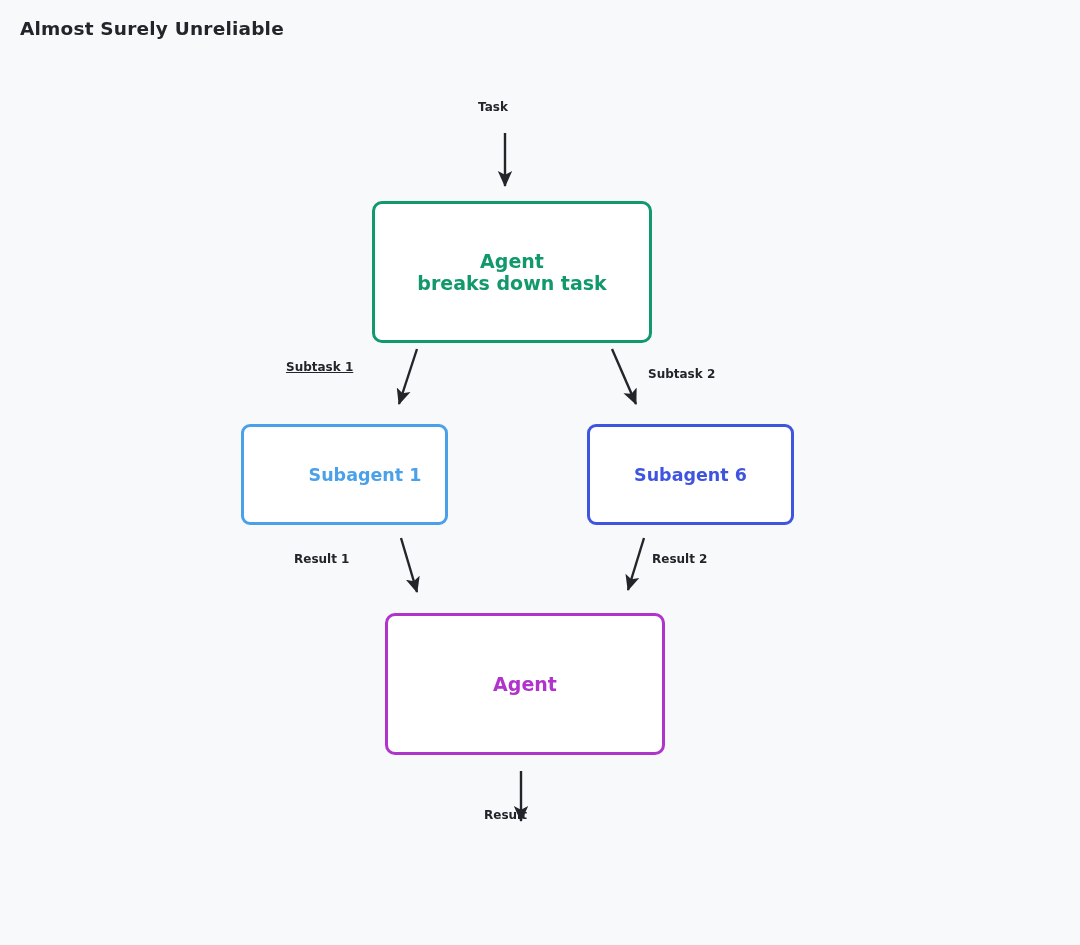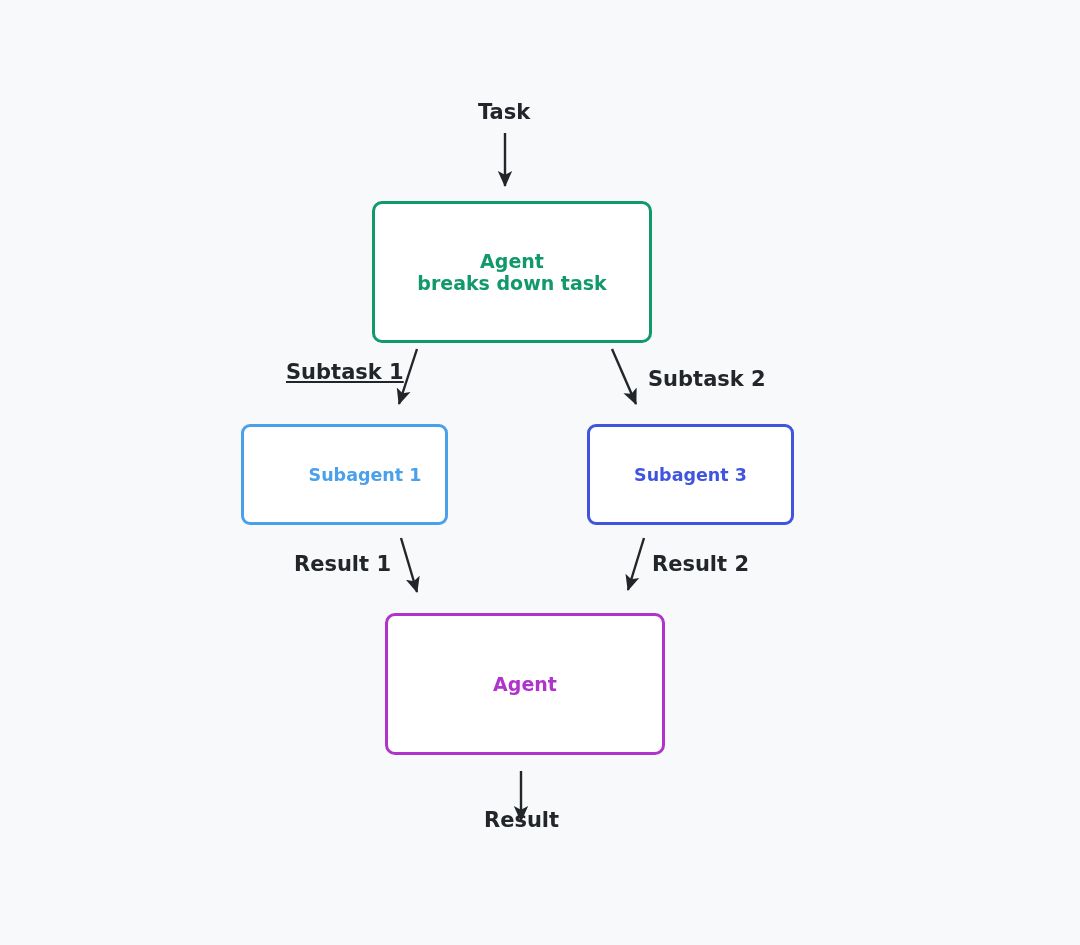--- a/index.html
+++ b/index.html
@@ -109,37 +109,38 @@
     color: #b033cc;
     font-size: 19px;
     border-radius: 10px;
   }
   #node-agent-bottom .line + .line { margin-top: 26px; }
 
   
   .edge-label {
     position: absolute;
     font-family: "DejaVu Sans", sans-serif;
-    font-size: 21px;
+    font-size: 12px;
     font-weight: bold;
     color: #22252a;
     white-space: nowrap;
   }
   #label-task        { left: 478px; top: 100px; }
   #label-subtask-1   { left: 286px; top: 360px; text-decoration: underline; }
   #label-subtask-2   { left: 648px; top: 367px; }
   #label-result-1    { left: 294px; top: 552px; }
   #label-result-2    { left: 652px; top: 552px; }
   #label-result-out  { left: 484px; top: 808px; }
 </style>
 </head>
 <body>
 
 <div class="canvas">
 
+  <div class="page-title">Almost Surely Unreliable</div>
 
   <svg class="edges" viewBox="0 0 1080 945" width="1080" height="945">
     <defs>
       <marker id="ah" markerWidth="9" markerHeight="9" refX="6.2" refY="3.2" orient="auto" markerUnits="strokeWidth">
         <path d="M0,0.2 L6.6,3.2 L0,6.2 L1.5,3.2 Z" fill="#22252a"></path>
       </marker>
     </defs>
 
     <line x1="505" y1="133" x2="505" y2="186" stroke="#22252a" stroke-width="2.4" marker-end="url(#ah)"></line>
 
@@ -169,20 +170,20 @@
   <div class="node" id="node-agent-top">
     <span class="line">Agent</span>
     <span class="line">breaks down task</span>
   </div>
 
   <div class="node" id="node-subagent-1">
     <span class="line">Subagent 1</span>
   </div>
 
   <div class="node" id="node-subagent-2">
-    <span class="line">Subagent 3</span>
+    <span class="line">Subagent 6</span>
   </div>
 
   <div class="node" id="node-agent-bottom">
     <span class="line">Agent</span>
   </div>
 
 </div>
 
 </body></html>

